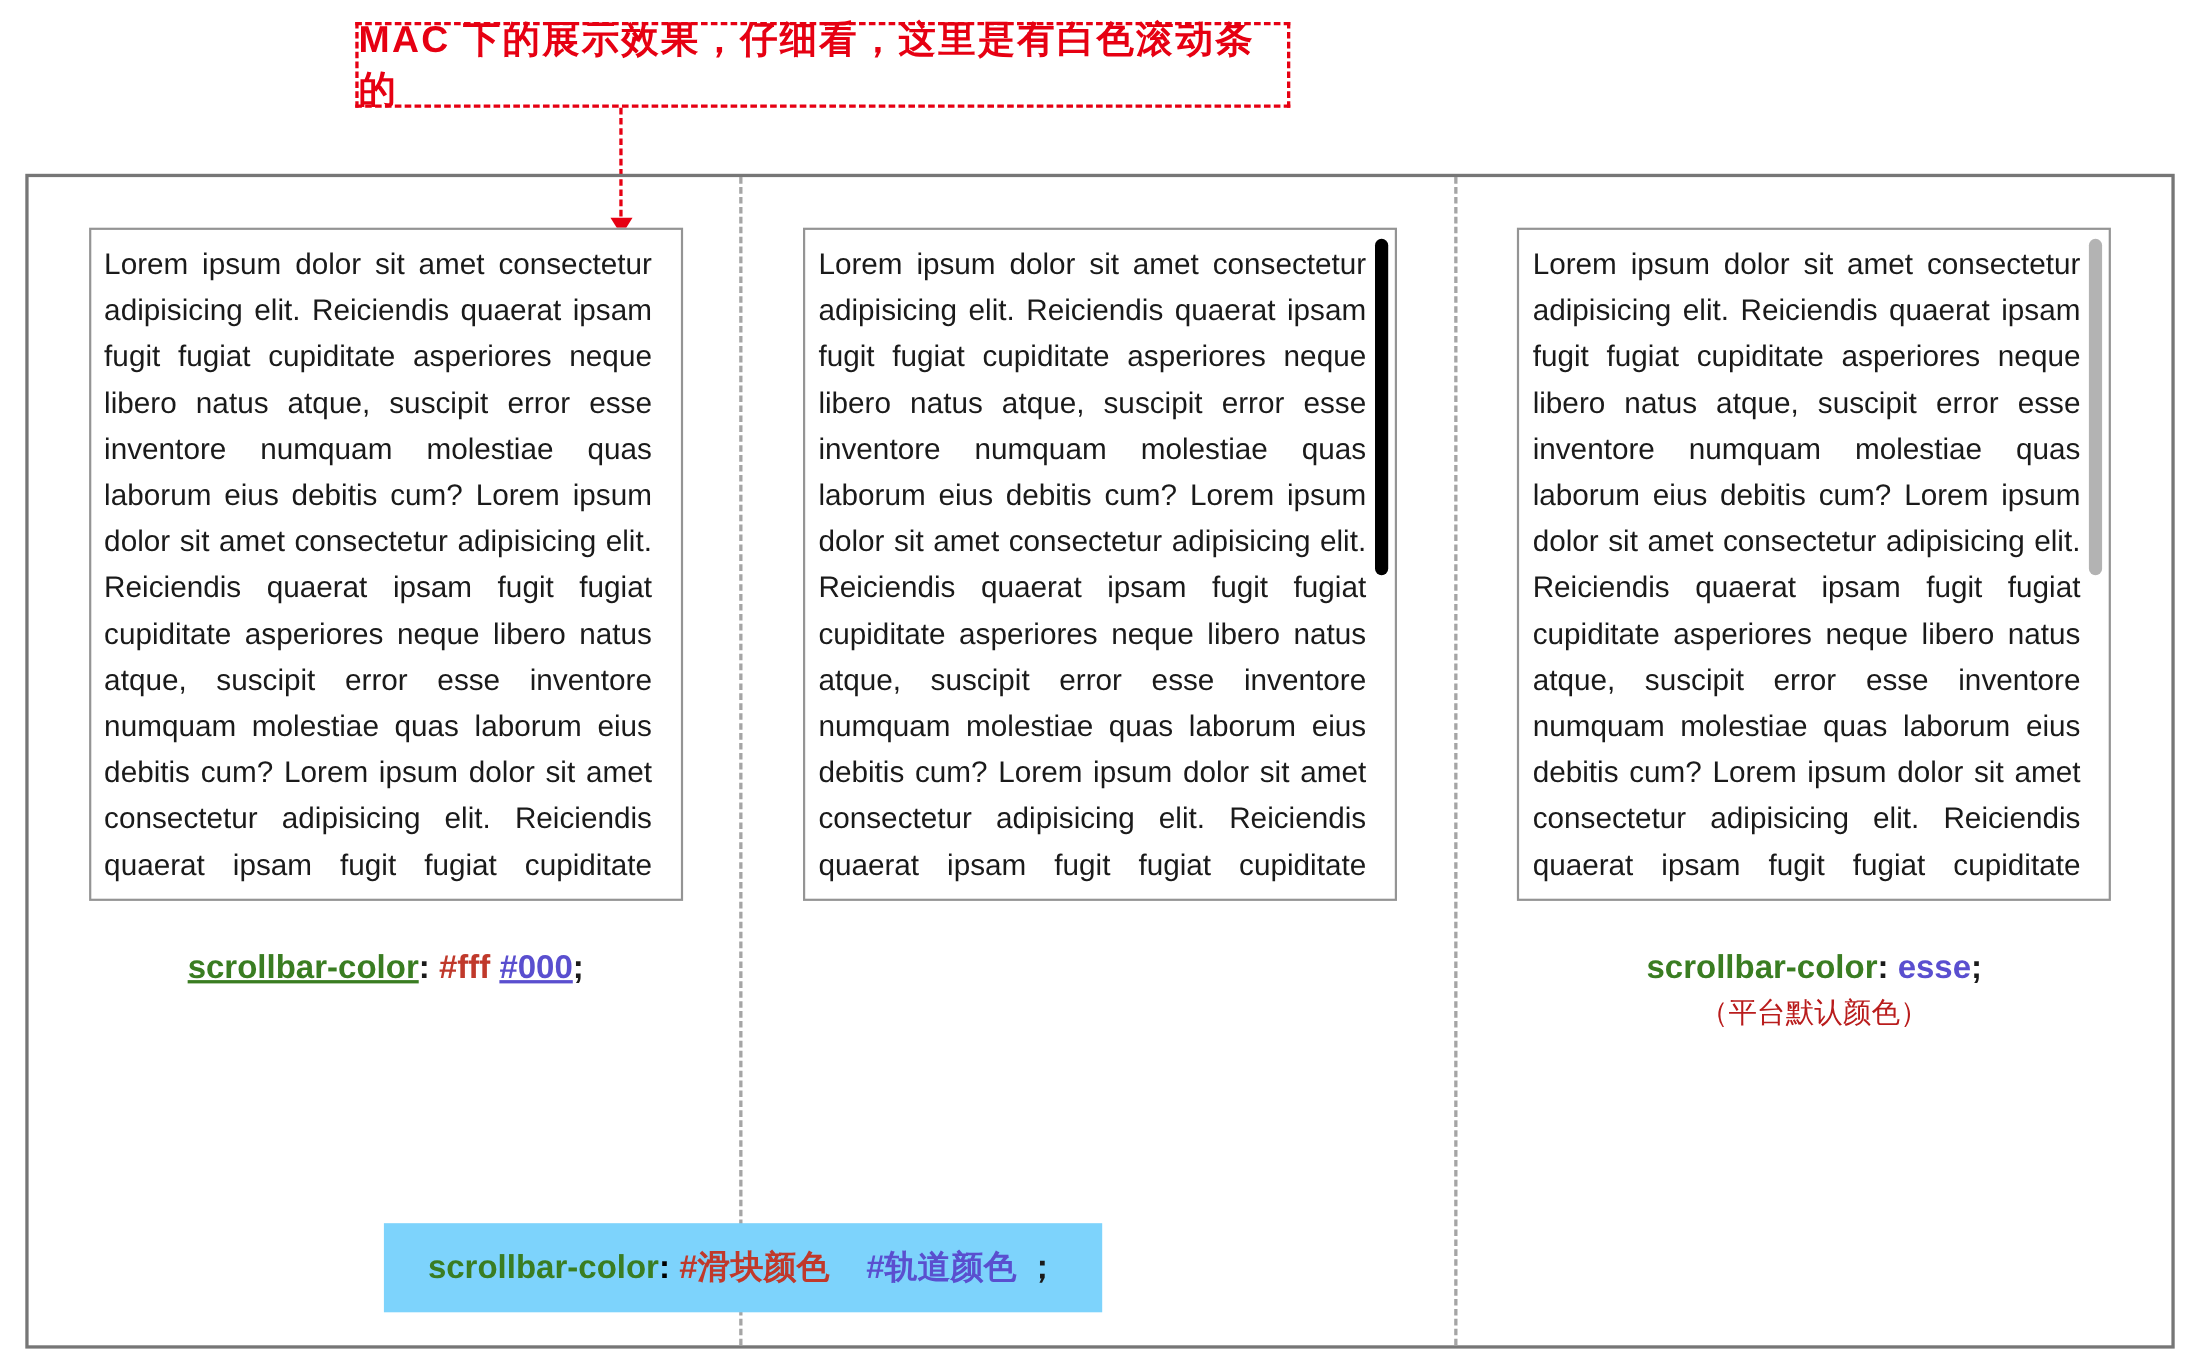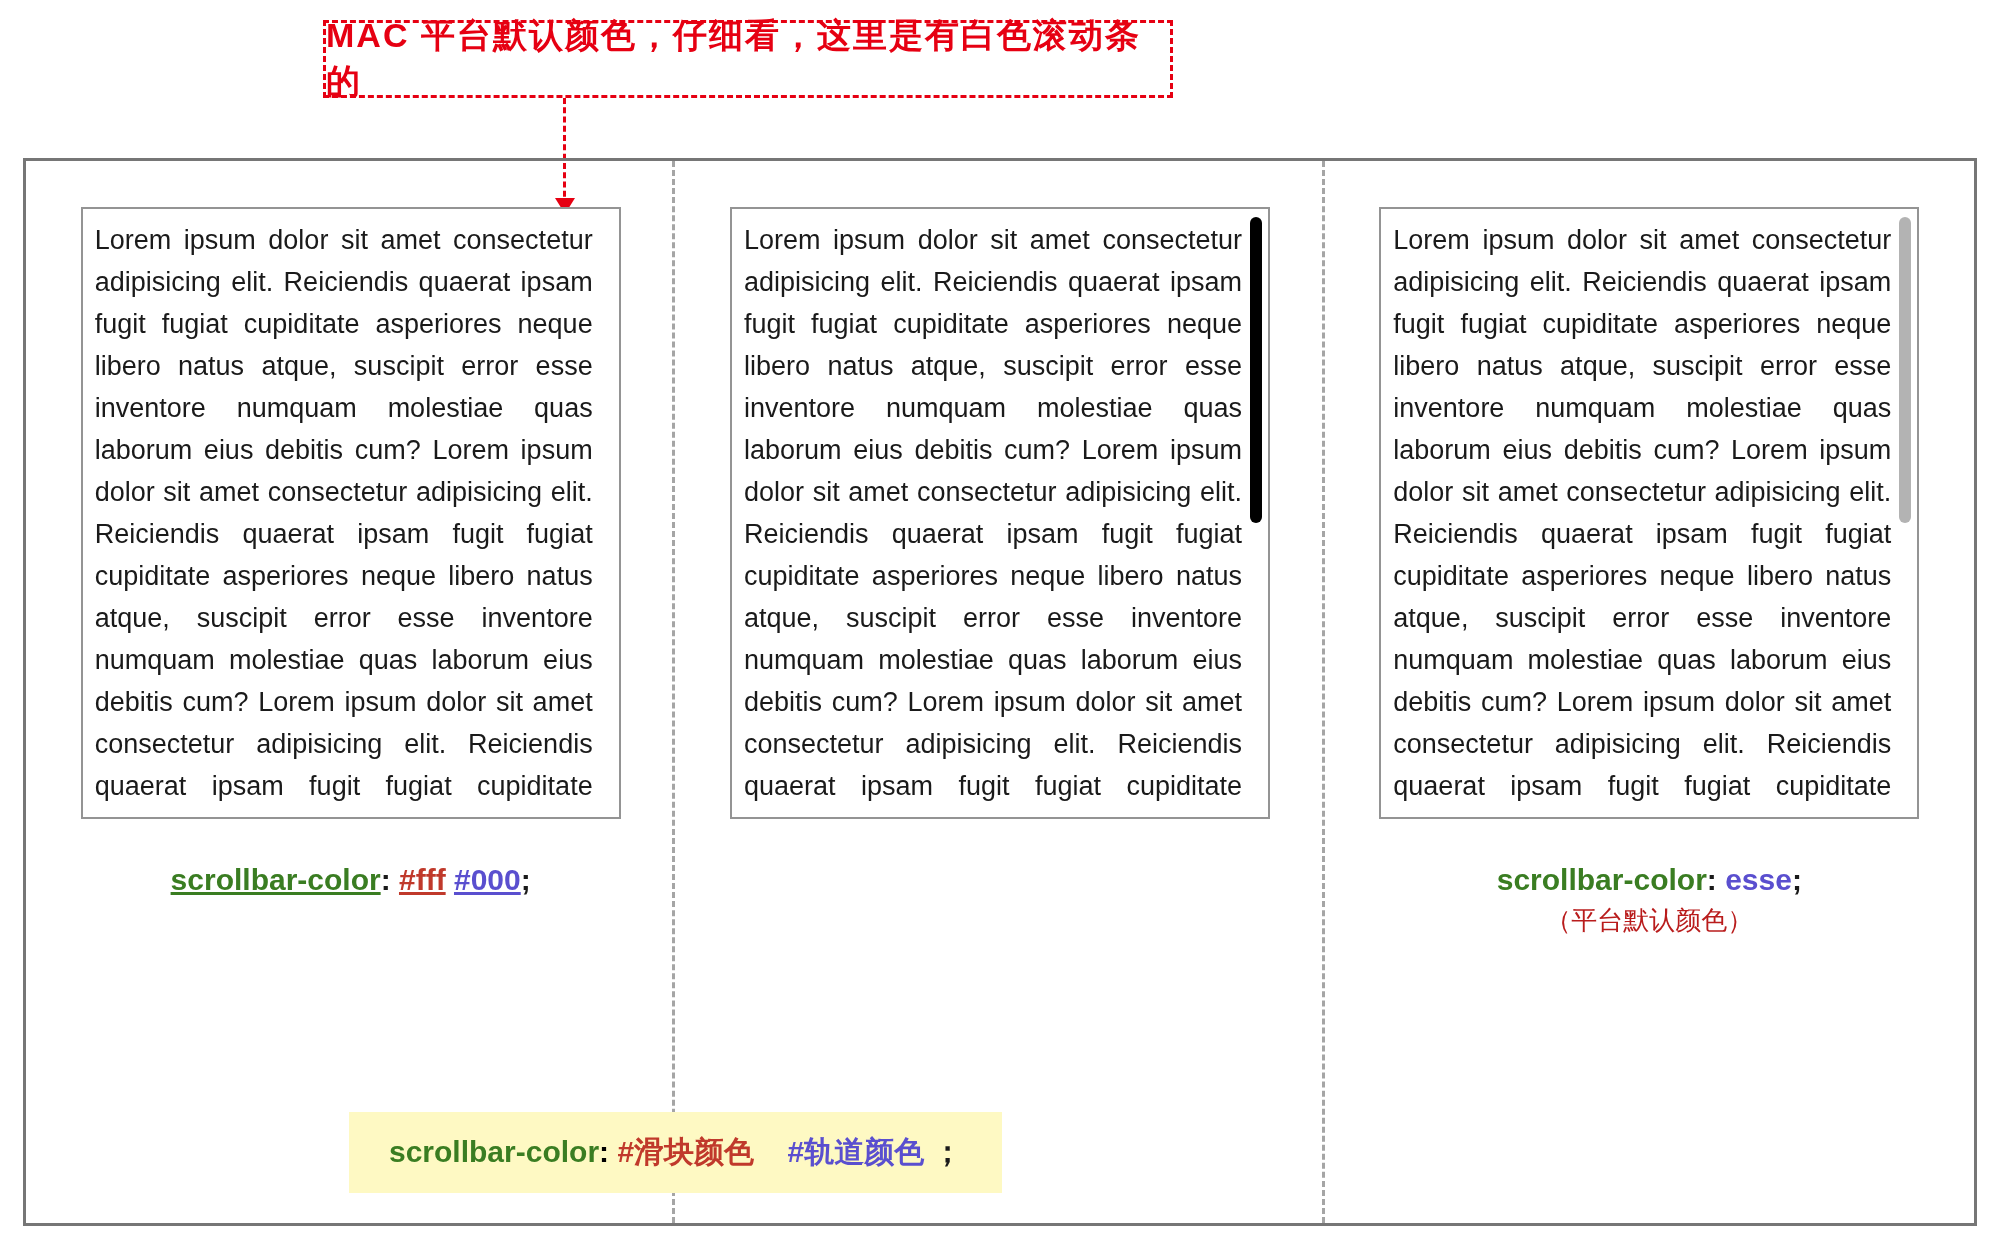--- a/index.html
+++ b/index.html
@@ -107,51 +107,51 @@
   .caption {
     margin-top: 44px;
     font-size: 30px;
     font-weight: 700;
     text-align: center;
     white-space: nowrap;
   }
   .caption .prop { color: #3a7d22; text-decoration: underline; }
   .caption .prop-nodeco { color: #3a7d22; text-decoration: none; }
   .caption .colon { color: #1a1a1a; }
-  .caption .val-red  { color: #c0392b; text-decoration: underline; }
+  .caption .val-red  { color: #c0392b; }
   .caption .val-blue { color: #5a4fcf; text-decoration: underline; }
   .caption .val-blue-nodeco { color: #5a4fcf; }
   .caption .semi { color: #1a1a1a; }
   .sub-note {
     margin-top: 6px;
     font-size: 26px;
     color: #b91c1c;
   }
 
   
   .legend {
     position: absolute;
     left: 323px;
     bottom: 30px;
-    background: #fef9c3;
+    background: #7dd3fc;
     padding: 20px 40px;
     font-size: 30px;
     font-weight: 700;
     white-space: nowrap;
   }
   .legend .prop { color: #3a7d22; }
   .legend .thumb-c { color: #c0392b; }
   .legend .track-c { color: #5a4fcf; }
   .legend .semi { color: #1a1a1a; }
 </style>
 </head>
 <body>
 
 <div class="callout">
-  <span>MAC 平台默认颜色，仔细看，这里是有白色滚动条的</span>
+  <span>MAC 下的展示效果，仔细看，这里是有白色滚动条的</span>
 </div>
 <div class="callout-arrow-line"></div>
 <div class="callout-arrow-head"></div>
 
 <div class="container">
 
   <div class="col">
     <div class="scrollbox">
       <div class="scrollbox-text">Lorem ipsum dolor sit amet consectetur adipisicing elit. Reiciendis quaerat ipsam fugit fugiat cupiditate asperiores neque libero natus atque, suscipit error esse inventore numquam molestiae quas laborum eius debitis cum? Lorem ipsum dolor sit amet consectetur adipisicing elit. Reiciendis quaerat ipsam fugit fugiat cupiditate asperiores neque libero natus atque, suscipit error esse inventore numquam molestiae quas laborum eius debitis cum? Lorem ipsum dolor sit amet consectetur adipisicing elit. Reiciendis quaerat ipsam fugit fugiat cupiditate asperiores neque libero natus atque, suscipit error esse inventore numquam molestiae quas laborum eius debitis cum?</div>
       <div class="scrollbar-thumb thumb-white"></div>

